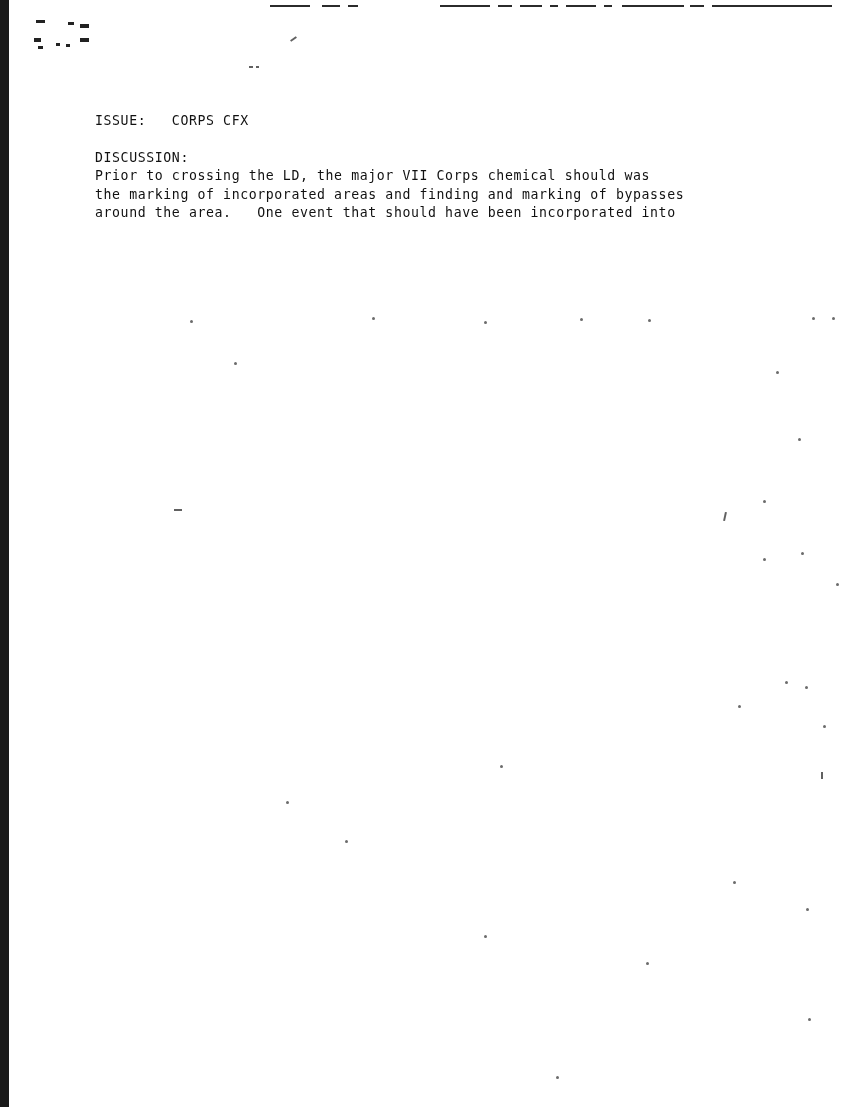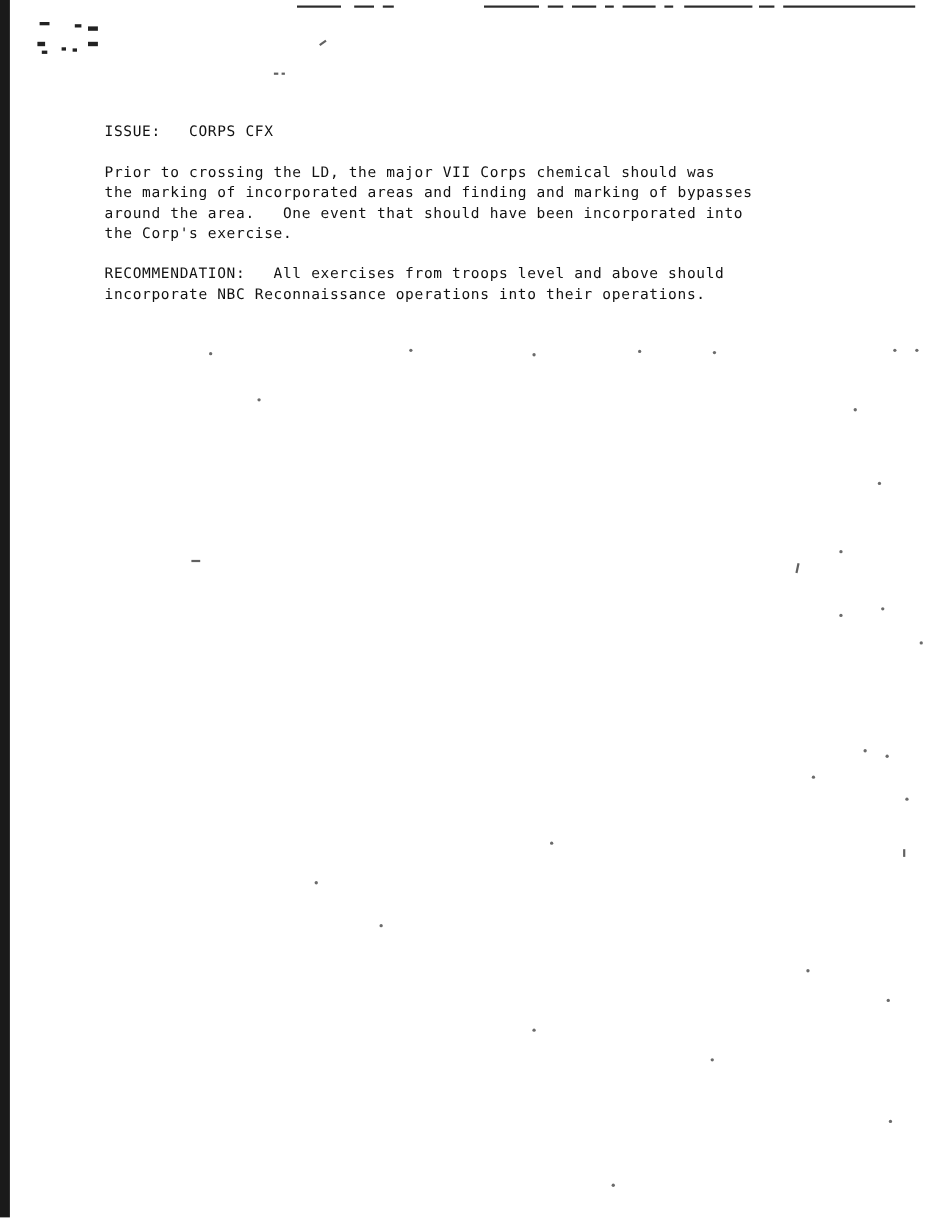--- a/index.html
+++ b/index.html
@@ -108,30 +108,26 @@
   <div class="dash" style="left:249px; top:66px; width:4px; height:2px;"></div>
   <div class="dash" style="left:256px; top:66px; width:3px; height:2px;"></div>
 
   <div class="doc-body">
 
     <div class="block">
       <div class="line heading">ISSUE:   CORPS CFX</div>
     </div>
 
     <div class="block">
+      <div class="line heading">DISCUSSION:</div>
       <div class="line">Prior to crossing the LD, the major VII Corps chemical should was</div>
       <div class="line">the marking of incorporated areas and finding and marking of bypasses</div>
       <div class="line">around the area.   One event that should have been incorporated into</div>
-      <div class="line">the Corp's exercise.</div>
     </div>
 
-    <div class="block">
-      <div class="line heading">RECOMMENDATION:   All exercises from troops level and above should</div>
-      <div class="line">incorporate NBC Reconnaissance operations into their operations.</div>
-    </div>
 
   </div>
 
   <div class="speck" style="left:190px; top:320px; width:3px; height:3px;"></div>
   <div class="speck" style="left:372px; top:317px; width:3px; height:3px;"></div>
   <div class="speck" style="left:484px; top:321px; width:3px; height:3px;"></div>
   <div class="speck" style="left:580px; top:318px; width:3px; height:3px;"></div>
   <div class="speck" style="left:648px; top:319px; width:3px; height:3px;"></div>
   <div class="speck" style="left:812px; top:317px; width:3px; height:3px;"></div>
   <div class="speck" style="left:832px; top:317px; width:3px; height:3px;"></div>

